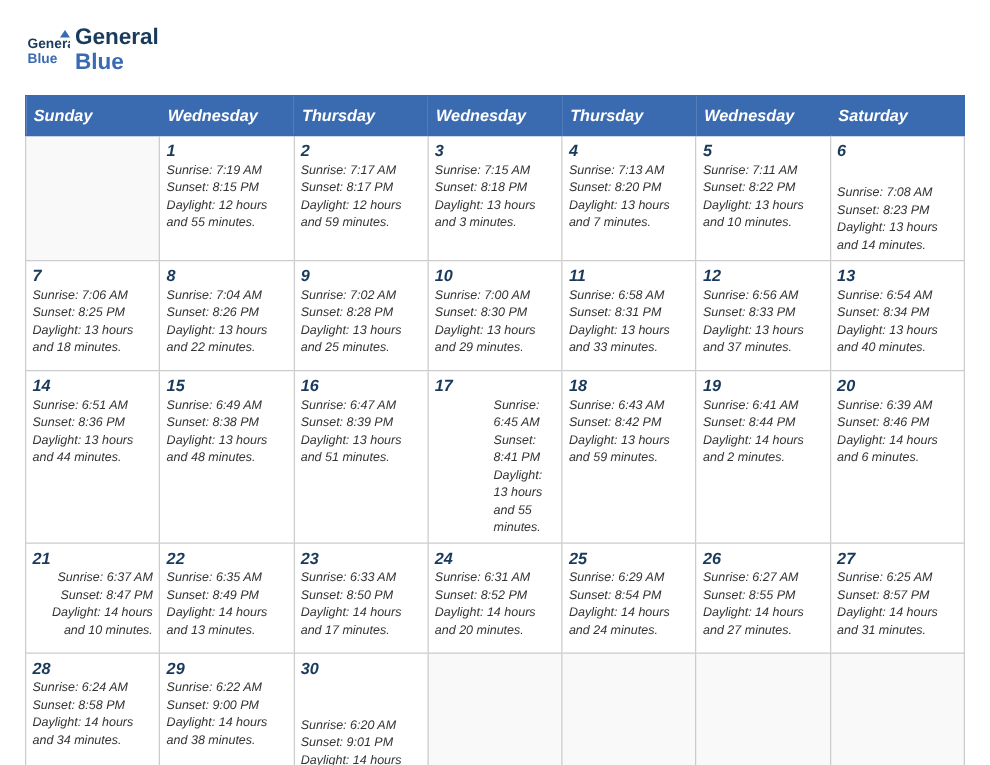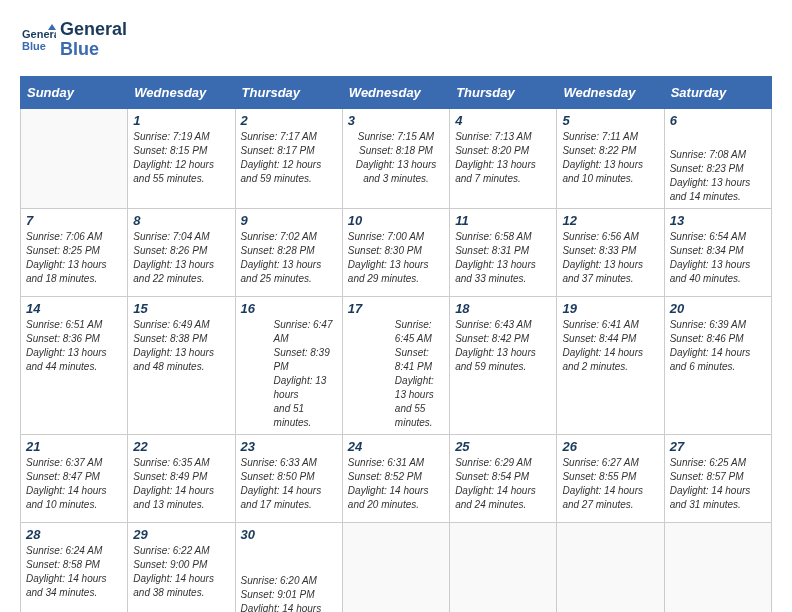--- a/index.html
+++ b/index.html
@@ -132,21 +132,21 @@
         </td>
         <td>
           <span class="day-number">2</span>
           <div class="day-info" style="white-space: pre-line;">Sunrise: 7:17 AM
 Sunset: 8:17 PM
 Daylight: 12 hours
 and 59 minutes.</div>
         </td>
         <td>
           <span class="day-number">3</span>
-          <div class="day-info" style="white-space: pre-line; text-align: center;">Sunrise: 7:15 AM
+          <div class="day-info" style="white-space: pre-line;">Sunrise: 7:15 AM
 Sunset: 8:18 PM
 Daylight: 13 hours
 and 3 minutes.</div>
         </td>
         <td>
           <span class="day-number">4</span>
           <div class="day-info" style="white-space: pre-line;">Sunrise: 7:13 AM
 Sunset: 8:20 PM
 Daylight: 13 hours
 and 7 minutes.</div>
@@ -227,21 +227,21 @@
         </td>
         <td>
           <span class="day-number">15</span>
           <div class="day-info" style="white-space: pre-line;">Sunrise: 6:49 AM
 Sunset: 8:38 PM
 Daylight: 13 hours
 and 48 minutes.</div>
         </td>
         <td>
           <span class="day-number">16</span>
-          <div class="day-info" style="white-space: pre-line; margin-left: 33px;">Sunrise: 6:47 AM
+          <div class="day-info" style="white-space: pre-line;">Sunrise: 6:47 AM
 Sunset: 8:39 PM
 Daylight: 13 hours
 and 51 minutes.</div>
         </td>
         <td>
           <span class="day-number">17</span>
           <div class="day-info" style="white-space: pre-line; margin-left: 47px;">Sunrise: 6:45 AM
 Sunset: 8:41 PM
 Daylight: 13 hours
 and 55 minutes.</div>
@@ -264,21 +264,21 @@
           <span class="day-number">20</span>
           <div class="day-info" style="white-space: pre-line;">Sunrise: 6:39 AM
 Sunset: 8:46 PM
 Daylight: 14 hours
 and 6 minutes.</div>
         </td>
       </tr>
       <tr>
         <td>
           <span class="day-number">21</span>
-          <div class="day-info" style="white-space: pre-line;">Sunrise: 6:37 AM
+          <div class="day-info" style="white-space: pre-line; text-align: right;">Sunrise: 6:37 AM
 Sunset: 8:47 PM
 Daylight: 14 hours
 and 10 minutes.</div>
         </td>
         <td>
           <span class="day-number">22</span>
           <div class="day-info" style="white-space: pre-line;">Sunrise: 6:35 AM
 Sunset: 8:49 PM
 Daylight: 14 hours
 and 13 minutes.</div>

